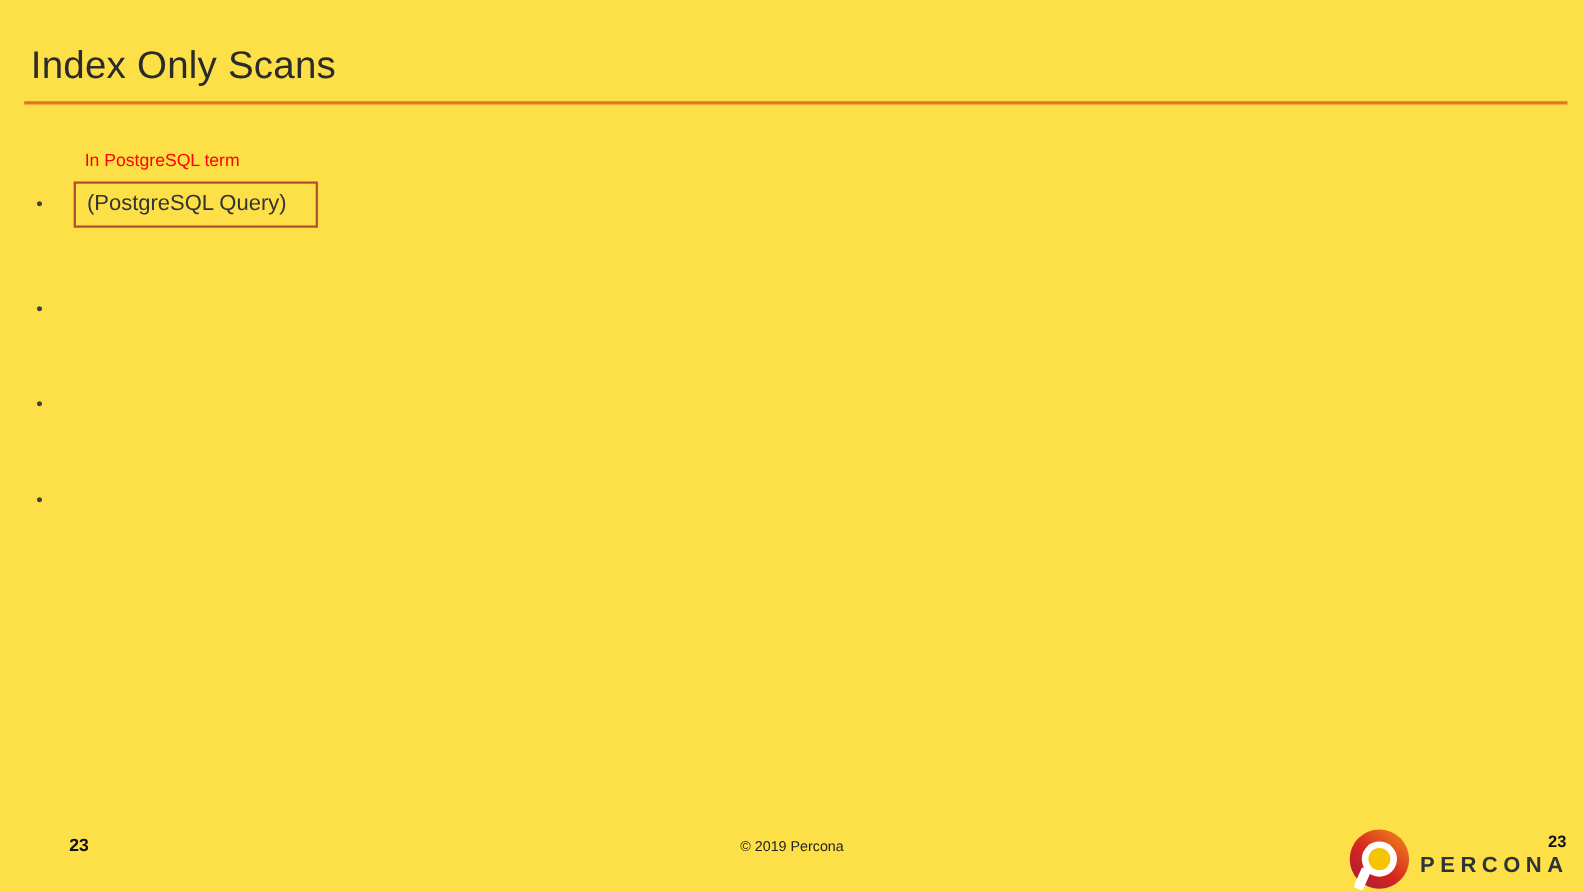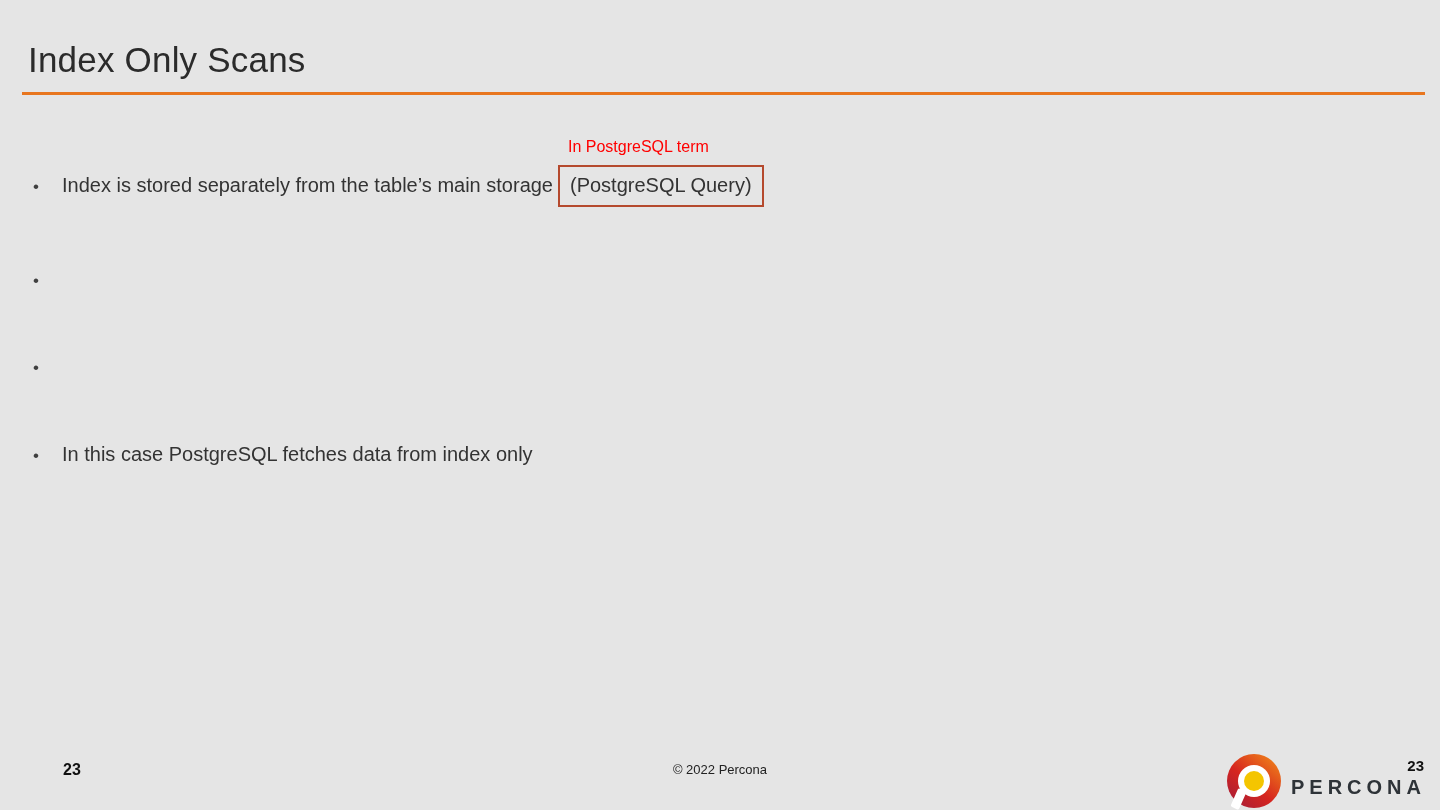--- a/index.html
+++ b/index.html
@@ -10,21 +10,21 @@
     --title-color: #2B2B2B;
     --wordmark-color: #2E3338;
   }
   * { margin: 0; padding: 0; box-sizing: border-box; }
   html, body { width: 1440px; height: 810px; background: #fff; overflow: hidden; }
   body { font-family: "Liberation Sans", "DejaVu Sans", sans-serif; }
   .slide {
     position: relative;
     width: 1440px;
     height: 810px;
-    background: #e5e5e5;
+    background: #fde047;
   }
   
   .slide-title {
     position: absolute;
     left: 28px;
     top: 40px;
     font-size: 35px;
     font-weight: 400;
     color: var(--title-color);
     letter-spacing: 0.2px;
@@ -55,21 +55,21 @@
   .bullet-marker {
     flex: 0 0 34px;
     padding-left: 5px;
     font-size: 17px;
     color: #404040;
   }
   .boxed-term {
     position: relative;
     display: inline-block;
     margin-left: 5px;
-    padding: 5px 10px 6px 10px;
+    padding: 5px 26px 6px 10px;
     border: 2px solid var(--box-border);
     color: var(--text-color);
     white-space: nowrap;
   }
   .annotation {
     position: absolute;
     left: 8px;
     bottom: calc(100% + 7px);
     font-size: 16px;
     color: var(--annotation-red);
@@ -165,41 +165,40 @@
 <div class="slide">
 
   <div class="slide-title">Index Only Scans</div>
   <div class="title-rule"></div>
 
   <div class="content">
 
     <div class="bullet-row">
       <span class="bullet-marker">•</span>
       <span>
-        <span>Index is stored separately from the table’s main storage</span><span class="boxed-term"><span class="annotation">In PostgreSQL term</span><span>(PostgreSQL Query)</span></span>
+        <span class="boxed-term"><span class="annotation">In PostgreSQL term</span><span>(PostgreSQL Query)</span></span>
       </span>
     </div>
 
     <div class="bullet-row">
       <span class="bullet-marker">•</span>
     </div>
 
     <div class="bullet-row">
       <span class="bullet-marker">•</span>
     </div>
 
     <div class="bullet-row">
       <span class="bullet-marker">•</span>
-      <span>In this case PostgreSQL fetches data from index only</span>
     </div>
 
   </div>
 
   <div class="page-num-left">23</div>
-  <div class="copyright">© 2022 Percona</div>
+  <div class="copyright">© 2019 Percona</div>
 
   <div class="footer-right">
     <div class="logo-mark">
       <span class="logo-descender"></span>
     </div>
     <div class="footer-right-text">
       <div class="page-num-right">23</div>
       <div class="logo-wordmark">PERCONA</div>
     </div>
   </div>

